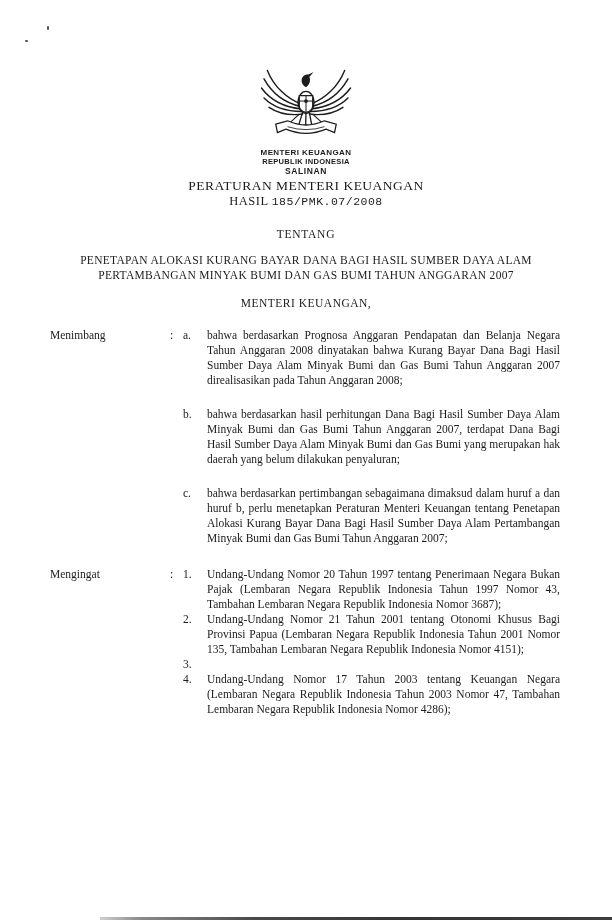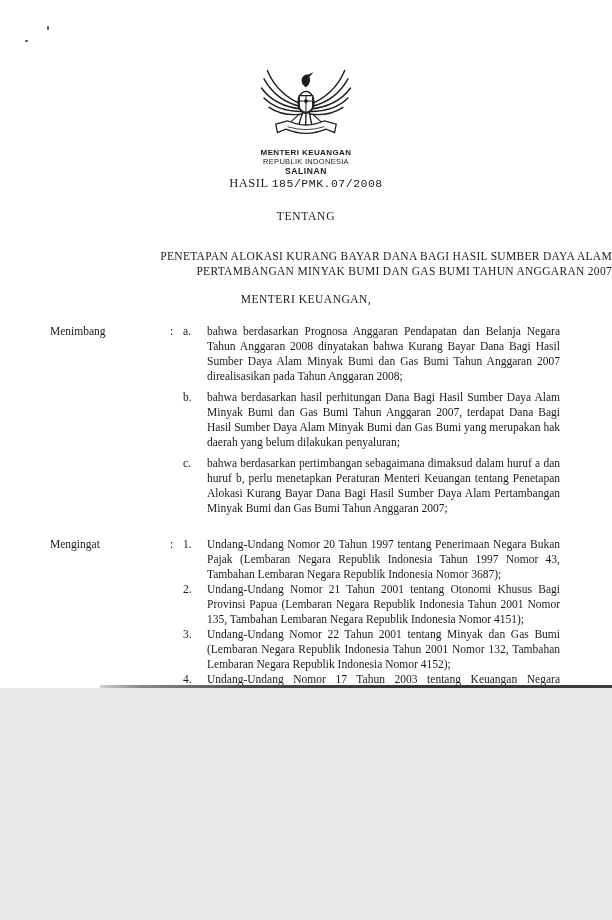--- a/index.html
+++ b/index.html
@@ -1,54 +1,54 @@
 <!DOCTYPE html>
 <html><head>
 <meta charset="utf-8">
 <style>
   html,body { margin:0; padding:0; }
   body { background:#e8e8e8; }
   .page {
     position:relative;
-    width:612px; height:688px;
+    width:612px; height:920px;
     background:#ffffff;
     margin:0 auto;
     overflow:hidden;
     font-family:"Liberation Serif", serif;
     color:#1b1b1b;
   }
   
   .header { text-align:center; padding-top:62px; }
   .emblem { display:block; margin:0 auto 2px auto; }
   .ministry-line1 {
     font-family:"Liberation Sans", sans-serif;
     font-weight:700; font-size:8px; letter-spacing:.4px; line-height:9px;
   }
   .ministry-line2 {
     font-family:"Liberation Sans", sans-serif;
-    font-weight:400; font-size:7.5px; letter-spacing:.3px; line-height:9px;
+    font-weight:700; font-size:7.5px; letter-spacing:.3px; line-height:9px;
   }
   .copy-label {
     font-family:"Liberation Sans", sans-serif;
     font-weight:700; font-size:8.5px; letter-spacing:.6px; line-height:10px;
   }
   .reg-title { font-size:13.5px; letter-spacing:.5px; line-height:16px; margin-top:2px; }
   .reg-number { font-size:12.5px; letter-spacing:.5px; line-height:15px; }
   .reg-number .mono { font-family:"Liberation Mono", monospace; font-size:11.5px; letter-spacing:.5px; }
   
   .about-label { text-align:center; font-size:11.5px; letter-spacing:.7px; margin-top:19px; }
-  .subject-title { text-align:right; font-size:11.5px; letter-spacing:.3px; line-height:15px; margin-top:27px; }
+  .subject-title { text-align:center; font-size:11.5px; letter-spacing:.3px; line-height:15px; margin-top:13px; }
   .authority { text-align:center; font-size:11.5px; letter-spacing:.5px; margin-top:14px; }
   
   .section {
     margin:0 52px 0 50px;
     display:grid;
     grid-template-columns:120px 13px 24px 1fr;
   }
-  .section-considering { margin-top:19px; row-gap:6px; }
+  .section-considering { margin-top:19px; row-gap:19px; }
   .section-recalling   { margin-top:21px; }
   .clause-label { font-size:11.5px; line-height:15px; grid-column:1; }
   .clause-colon { font-size:11.5px; line-height:15px; grid-column:2; }
   .item-marker  { font-size:11.5px; line-height:15px; grid-column:3; }
   .item-text    { font-size:11.5px; line-height:15px; grid-column:4; text-align:justify; }
   
   .speck { position:absolute; background:#555; border-radius:1px; }
   .speck-1 { left:47px; top:26px; width:2px; height:4px; }
   .speck-2 { left:25px; top:40px; width:3px; height:2px; }
   .scan-bar {
@@ -85,20 +85,21 @@
       <line x1="60" y1="40" x2="60" y2="60" stroke="#1c1c1c" stroke-width="1.2"></line>
       <circle cx="60" cy="46.5" r="2.3" fill="#1c1c1c"></circle>
       <path d="M56 60 L51 76 M60 61 L59.5 78 M64 60 L67 76" stroke="#1c1c1c" stroke-width="1.6" fill="none"></path>
       <path d="M52 62 L40 73 M68 62 L80 73" stroke="#1c1c1c" stroke-width="1.4"></path>
       <path d="M24 74 L38 70 Q60 80 82 70 L96 74 L94 84 L84 80 Q60 90 36 80 L26 84 Z" fill="#ffffff" stroke="#1c1c1c" stroke-width="1.5"></path>
       <path d="M38 77 Q60 84 82 77" stroke="#1c1c1c" stroke-width="1" fill="none"></path>
     </svg>
     <div class="ministry-line1">MENTERI KEUANGAN</div>
     <div class="ministry-line2">REPUBLIK INDONESIA</div>
     <div class="copy-label">SALINAN</div>
+    <div class="reg-title">PERATURAN MENTERI KEUANGAN</div>
     <div class="reg-number">
       <span>HASIL</span>
       <span class="mono">185/PMK.07/2008</span>
     </div>
   </div>
 
   <div class="about-label">TENTANG</div>
   <div class="subject-title">
     <div>PENETAPAN ALOKASI KURANG BAYAR DANA BAGI HASIL SUMBER DAYA ALAM</div>
     <div>PERTAMBANGAN MINYAK BUMI DAN GAS BUMI TAHUN ANGGARAN 2007</div>
@@ -117,19 +118,18 @@
   </div>
 
   <div class="section section-recalling">
     <div class="clause-label">Mengingat</div>
     <div class="clause-colon">:</div>
     <div class="item-marker">1.</div>
     <div class="item-text">Undang-Undang Nomor 20 Tahun 1997 tentang Penerimaan Negara Bukan Pajak (Lembaran Negara Republik Indonesia Tahun 1997 Nomor 43, Tambahan Lembaran Negara Republik Indonesia Nomor 3687);</div>
     <div class="item-marker">2.</div>
     <div class="item-text">Undang-Undang Nomor 21 Tahun 2001 tentang Otonomi Khusus Bagi Provinsi Papua (Lembaran Negara Republik Indonesia Tahun 2001 Nomor 135, Tambahan Lembaran Negara Republik Indonesia Nomor 4151);</div>
     <div class="item-marker">3.</div>
-    <div class="item-text">Undang-Undang Nomor 22 Tahun 2001 tentang Minyak dan Gas Bumi (Lembaran Negara Republik Indonesia Tahun 2001 Nomor 132, Tambahan Lembaran Negara Republik Indonesia Nomor 4152);</div>
     <div class="item-marker">4.</div>
     <div class="item-text">Undang-Undang Nomor 17 Tahun 2003 tentang Keuangan Negara (Lembaran Negara Republik Indonesia Tahun 2003 Nomor 47, Tambahan Lembaran Negara Republik Indonesia Nomor 4286);</div>
   </div>
 
   <div class="scan-bar"></div>
 </div>
 
 </body></html>

